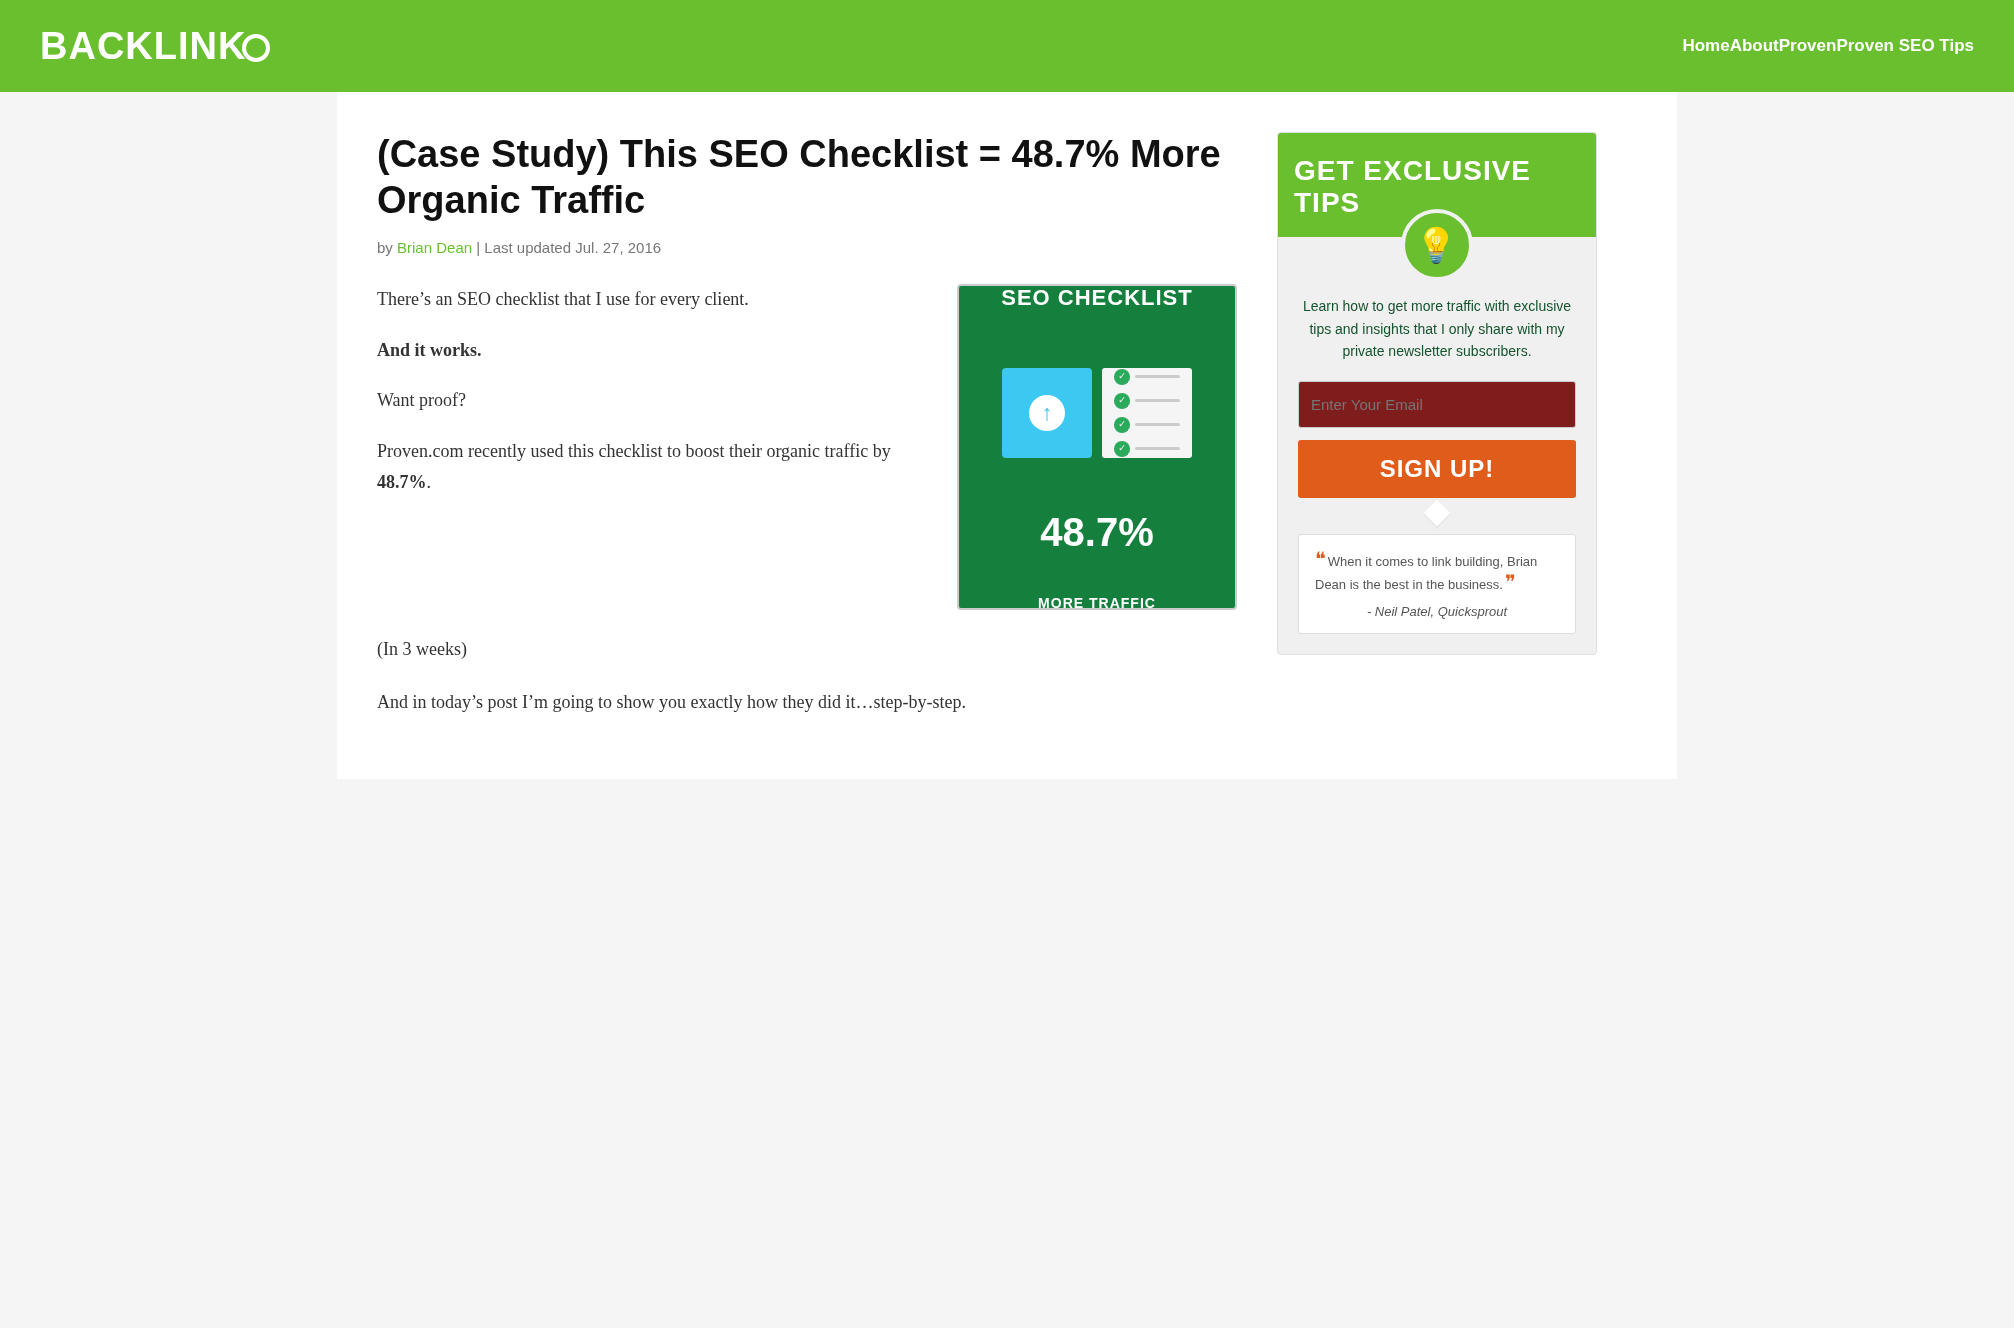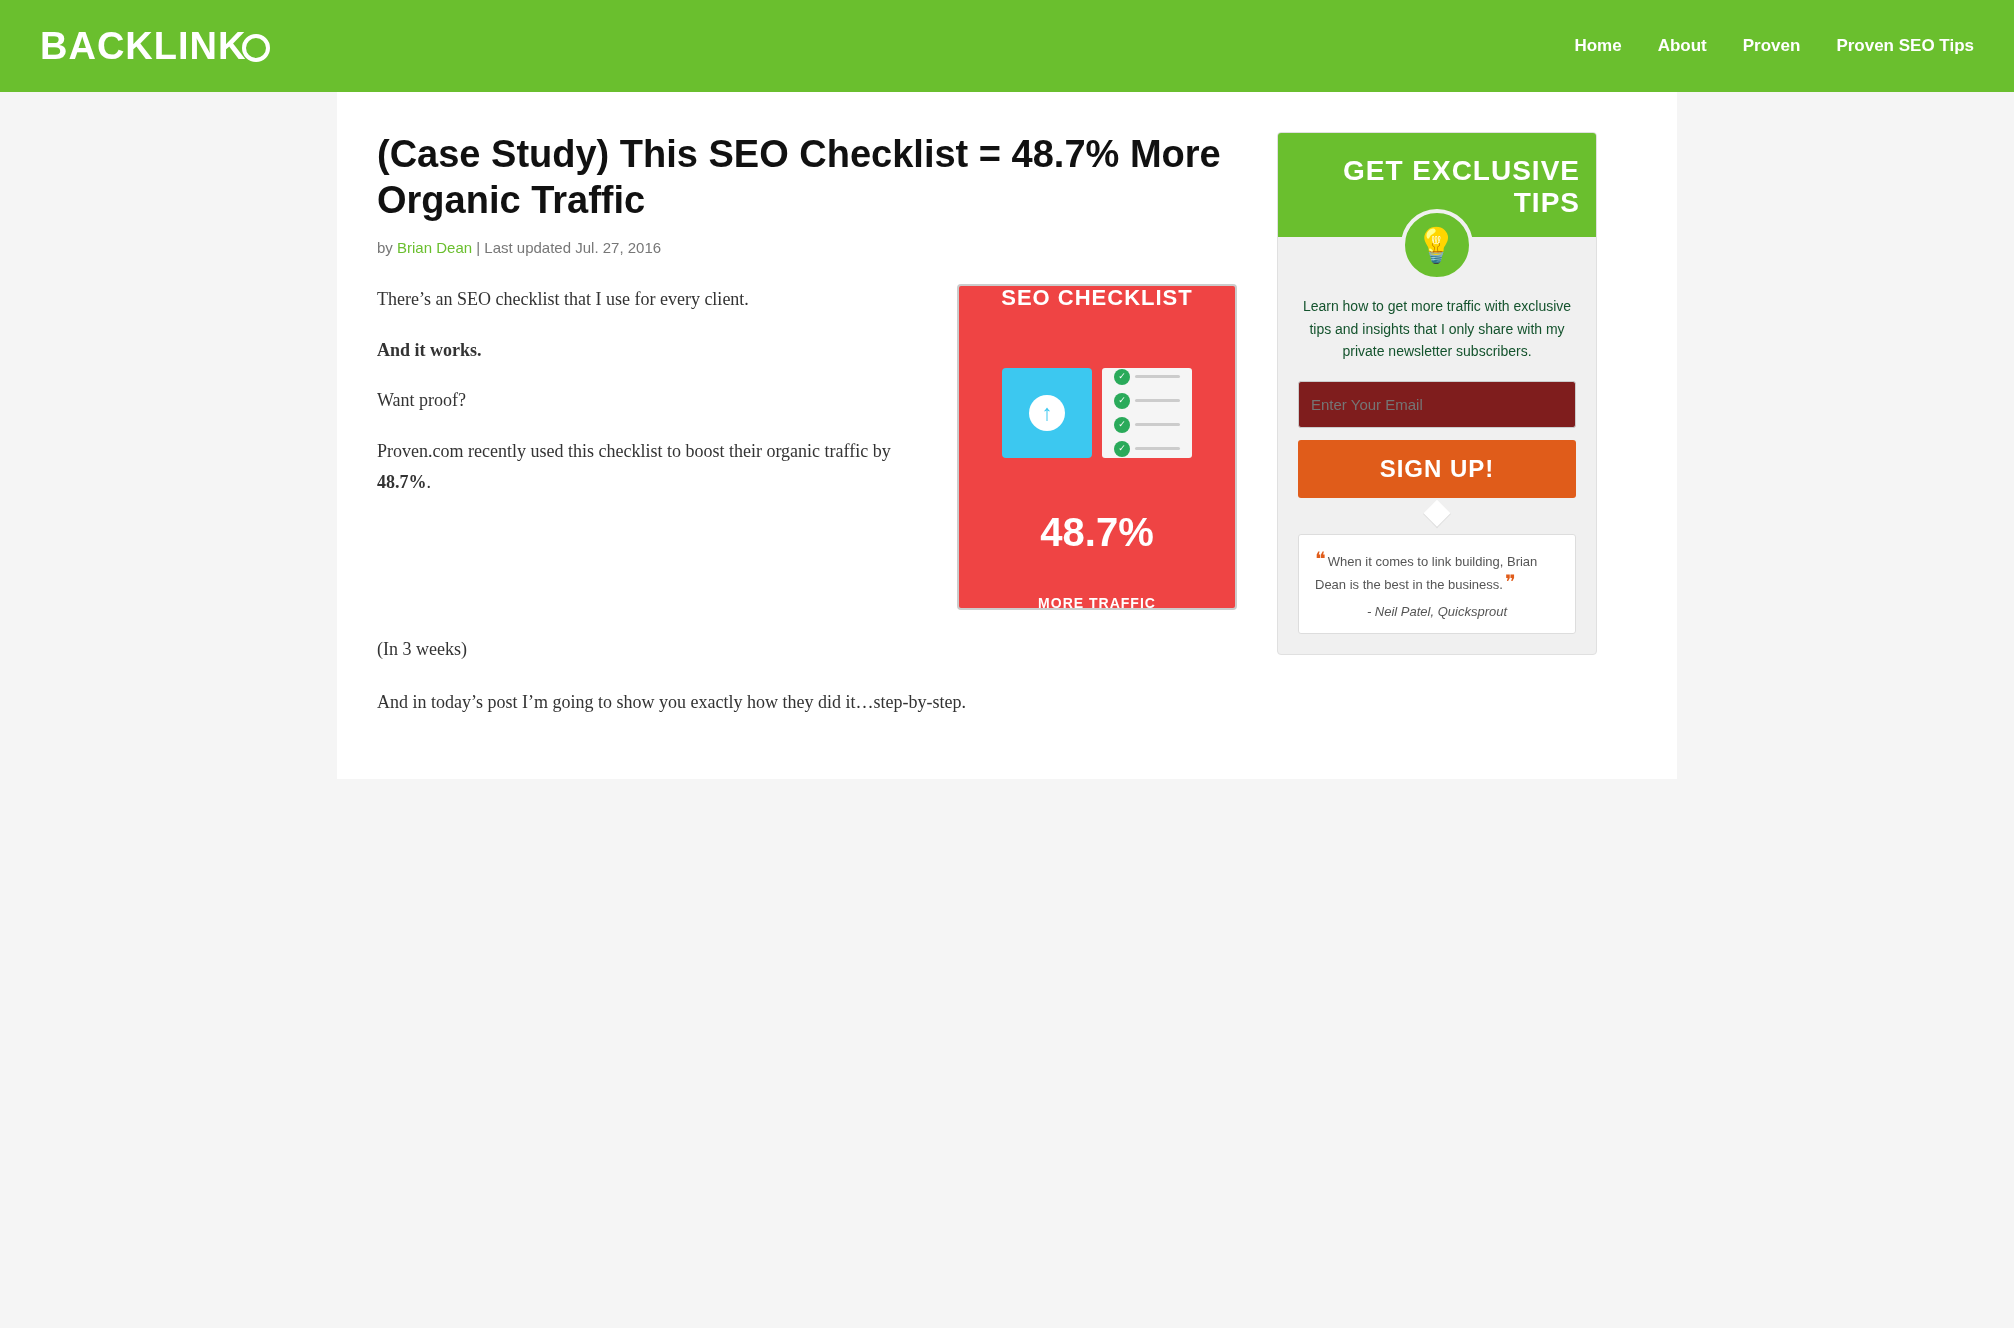--- a/index.html
+++ b/index.html
@@ -30,21 +30,20 @@
       display: inline-block;
       width: 28px;
       height: 28px;
       border: 4px solid #fff;
       border-radius: 50%;
       vertical-align: middle;
       margin-left: -4px;
     }
     nav {
       display: flex;
-      gap: 36px;
       align-items: center;
     }
     nav a {
       color: #fff;
       text-decoration: none;
       font-family: Arial, Helvetica, sans-serif;
       font-size: 17px;
       font-weight: 600;
     }
 
@@ -98,21 +97,21 @@
     .article-intro-text p {
       margin-bottom: 20px;
     }
     .article-intro-text .bold-line {
       font-weight: 700;
     }
     .seo-checklist-img {
       width: 280px;
       min-width: 280px;
       height: 326px;
-      background: #ef4444;
+      background: #15803d;
       border: 2px solid #ccc;
       border-radius: 4px;
       display: flex;
       flex-direction: column;
       align-items: center;
       justify-content: center;
       padding: 16px;
       color: #fff;
       font-family: Arial, Helvetica, sans-serif;
       gap: 40px;
@@ -206,21 +205,21 @@
     }
     .sidebar-widget {
       background: #f0f0f0;
       border: 1px solid #e0e0e0;
       border-radius: 4px;
       overflow: hidden;
     }
     .widget-header {
       background: #6abf2e;
       padding: 22px 16px 18px;
-      text-align: right;
+      text-align: left;
     }
     .widget-header-title {
       font-family: Arial, Helvetica, sans-serif;
       font-size: 28px;
       font-weight: 900;
       color: #fff;
       letter-spacing: 1px;
       text-transform: uppercase;
       line-height: 1.15;
     }

